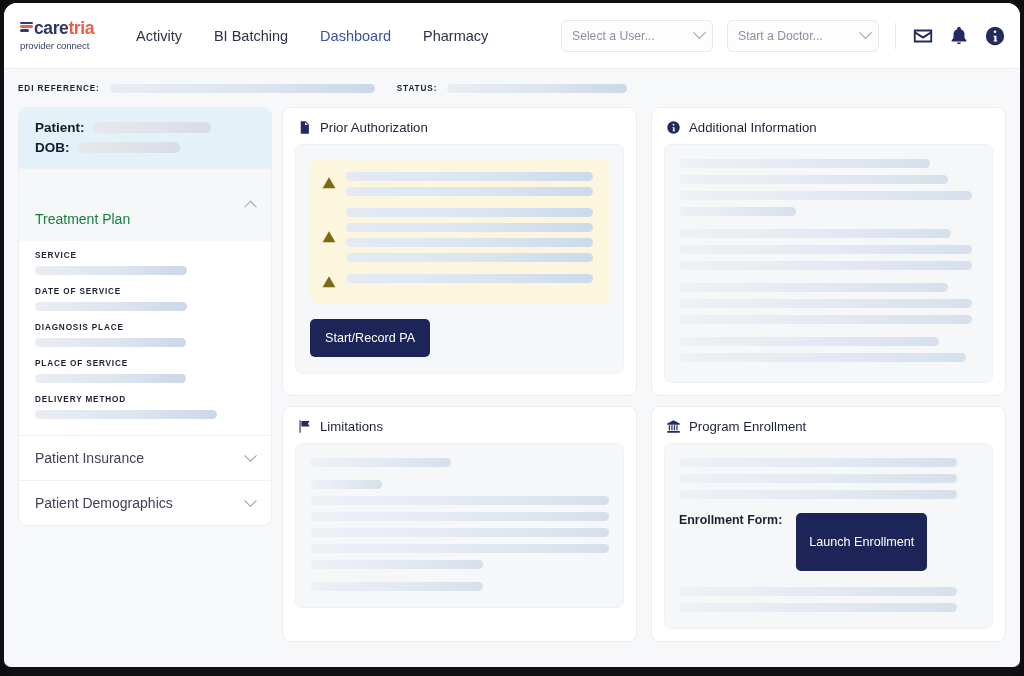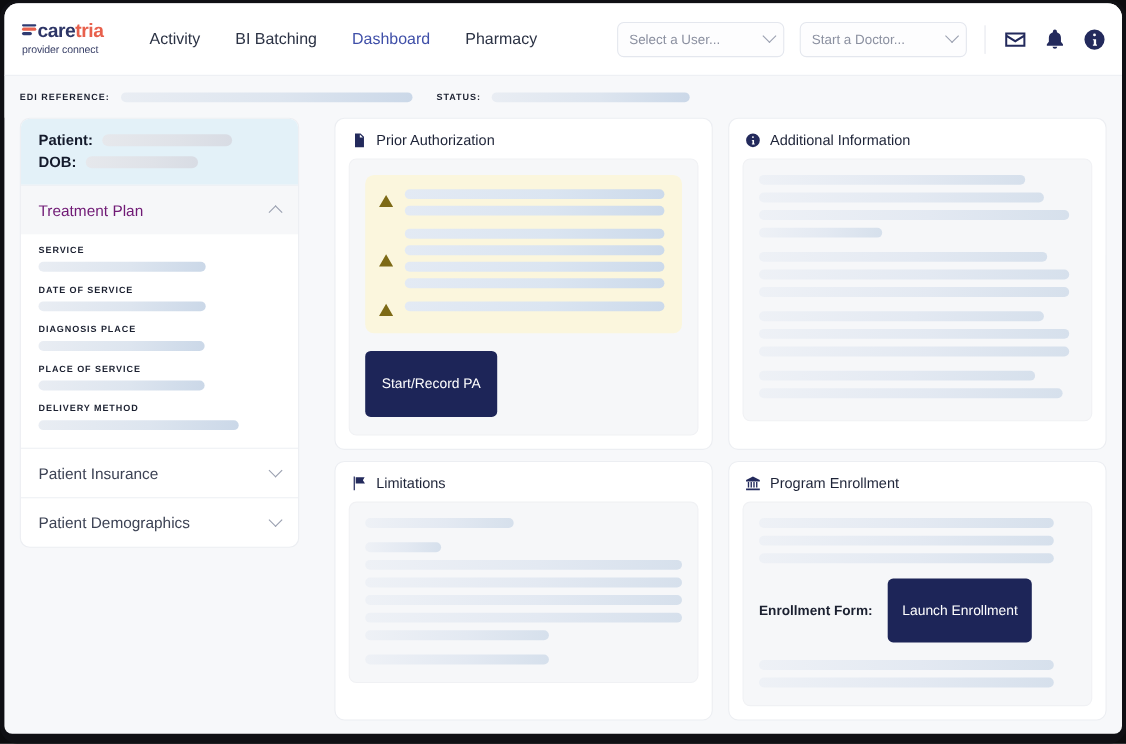--- a/index.html
+++ b/index.html
@@ -135,21 +135,21 @@
     background: linear-gradient(90deg, #eef1f6 0%, #e3e9f2 55%, #d6e0ec 100%);
   }
   .sk.grey {
     background: linear-gradient(90deg, #e6e8ec 0%, #dfe2e8 60%, #d8dce4 100%);
   }
 
   
   #body-area {
     display: flex;
     padding: 0 14px 0 14px;
-    gap: 32px;
+    gap: 10px;
     height: calc(100% - 66px - 38px);
   }
 
   
   #sidebar {
     width: 254px;
     flex: none;
     background: #ffffff;
     border: 1px solid #eceef2;
     border-radius: 9px;
@@ -169,21 +169,21 @@
   .accordion {
     padding: 14px 16px;
     display: flex;
     align-items: center;
     cursor: pointer;
     border-top: 1px solid #eef0f4;
   }
   .accordion:first-of-type { border-top: none; }
   .accordion.open { background: #f6f7f9; }
   .acc-title { flex: 1; font-size: 14px; color: #3d4355; }
-  .acc-title.strong { color: #701a75; }
+  .acc-title.strong { color: #15803d; margin-top: 28px; }
 
   .acc-body { padding: 6px 16px 16px 16px; }
   .field-label {
     font-size: 8.2px;
     font-weight: 700;
     letter-spacing: 0.85px;
     color: #1b2030;
     margin: 12px 0 6px 0;
   }
   .field-label:first-child { margin-top: 4px; }
@@ -235,33 +235,33 @@
   .sk.alertbar {
     background: linear-gradient(90deg, #e3eaf4 0%, #dbe5f1 55%, #ccdaeb 100%);
   }
 
   .btn {
     display: inline-block;
     background: #1d2558;
     color: #ffffff;
     font-size: 12.6px;
     border-radius: 5px;
-    padding: 23px 15px;
+    padding: 12px 15px;
     cursor: pointer;
     border: none;
     font-family: inherit;
   }
   .inline-label { font-size: 12.4px; font-weight: 700; color: #1b2030; }
 
   .stack { display: flex; flex-direction: column; gap: 7px; }
   .gap-md { margin-top: 13px; }
 
   .enroll-row {
     display: flex;
-    align-items: center;
+    align-items: flex-start;
     gap: 14px;
     margin: 14px 0 16px 0;
   }
 </style>
 </head>
 <body>
 
 <div id="device-frame">
 <div id="app-window">
 

